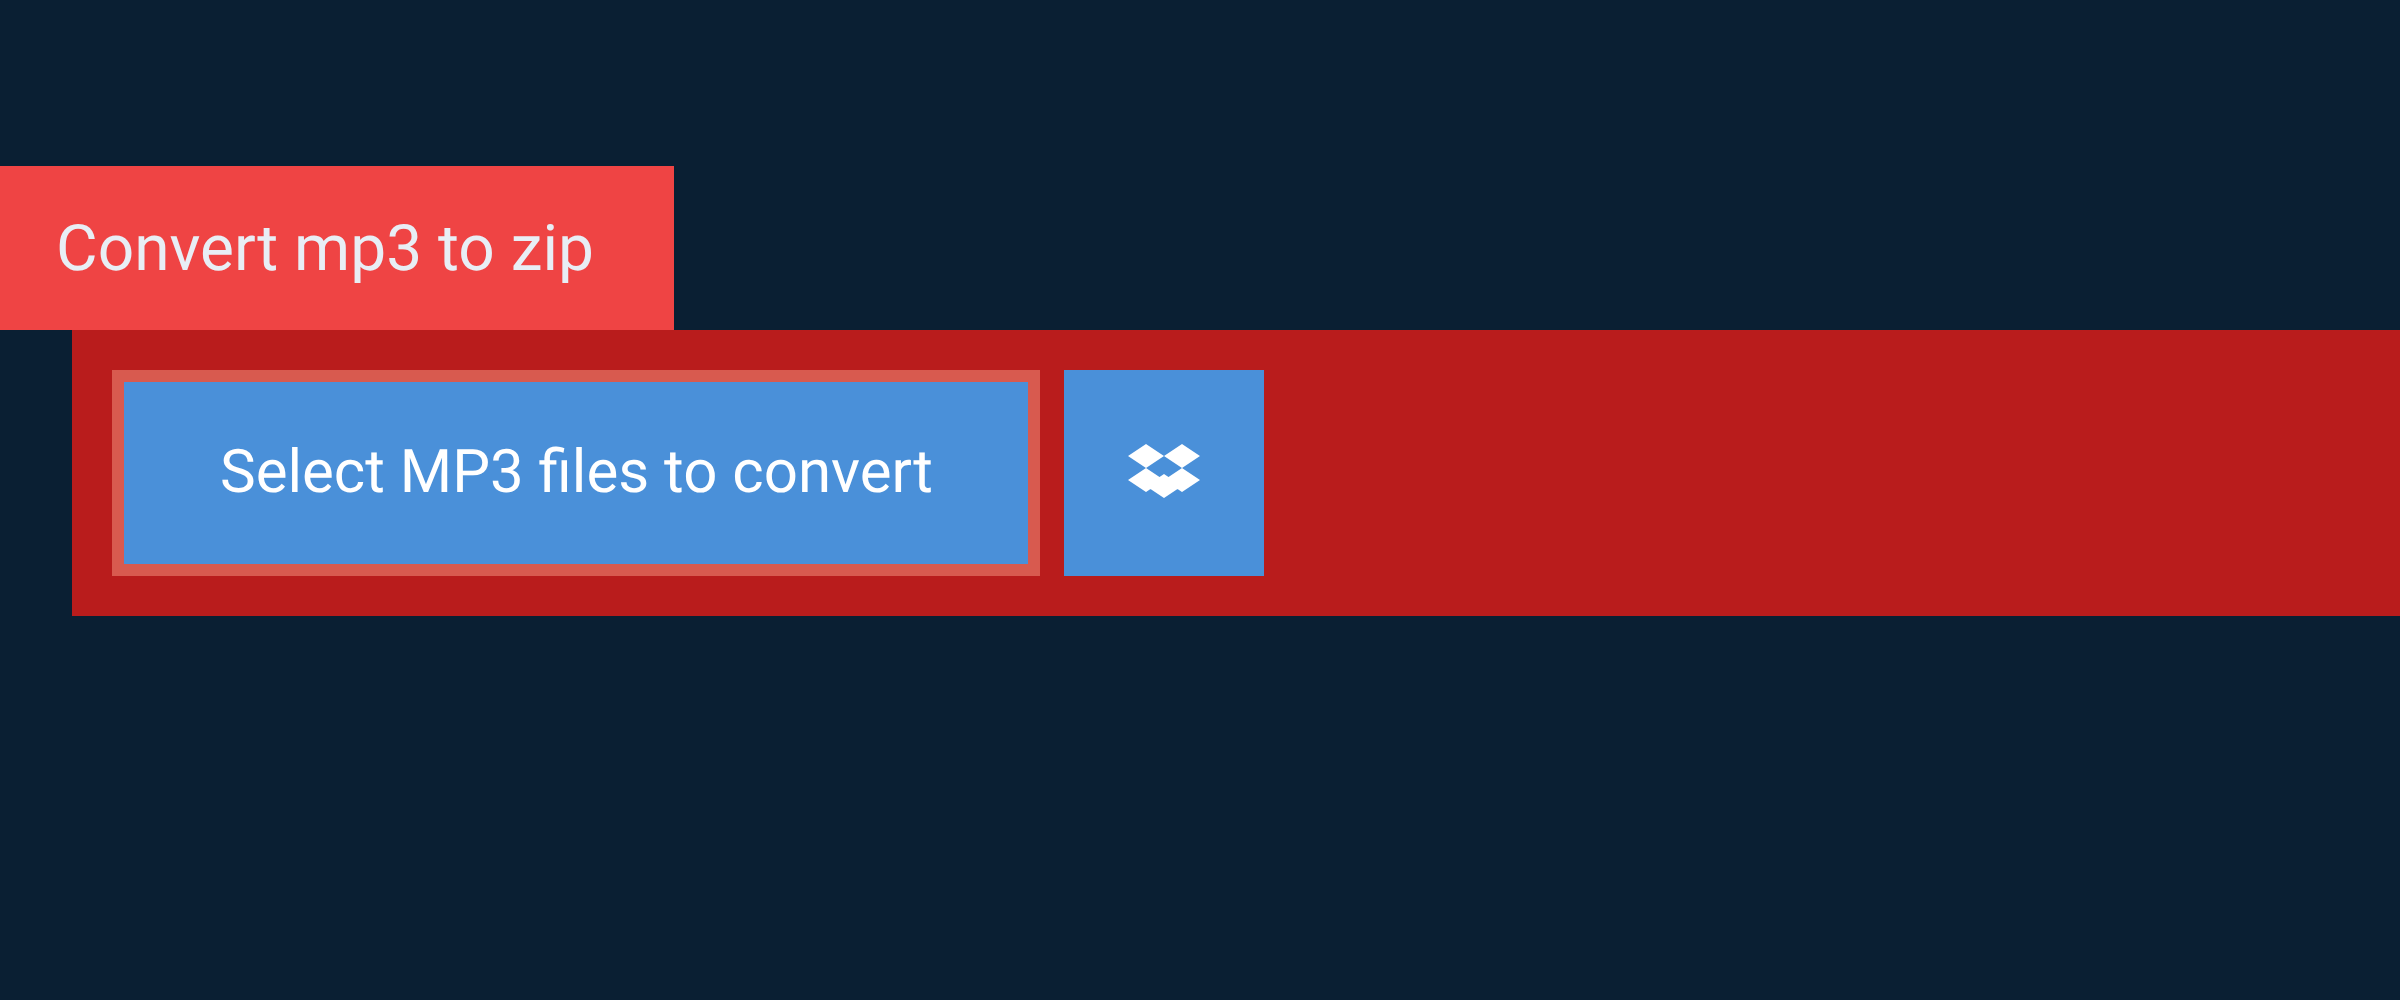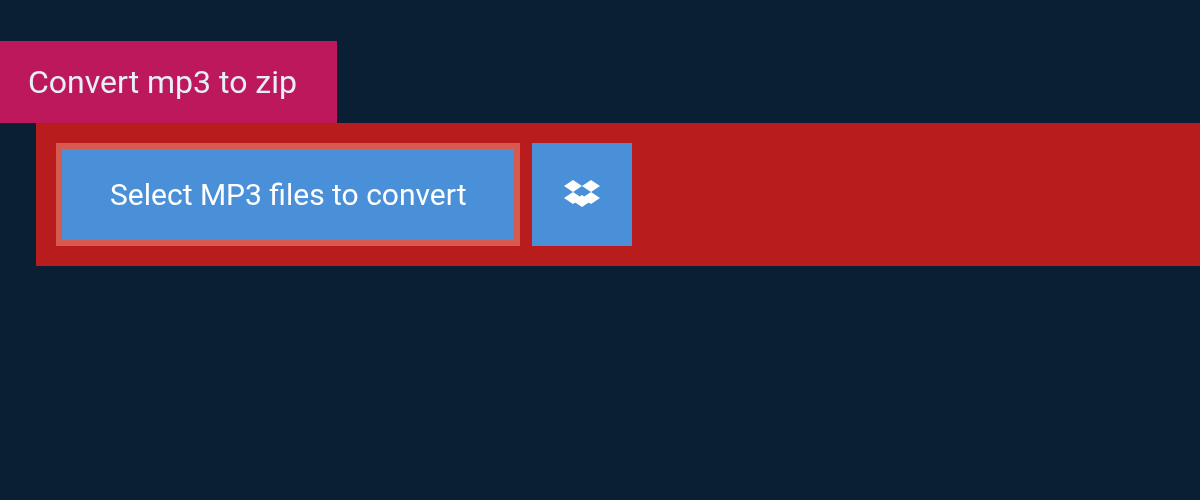--- a/index.html
+++ b/index.html
@@ -8,24 +8,24 @@
       box-sizing: border-box;
     }
     body {
       width: 1200px;
       height: 500px;
       background: #0a1f33;
       font-family: -apple-system, BlinkMacSystemFont, "Segoe UI", Roboto, sans-serif;
       overflow: hidden;
     }
     .tab-header {
-      background: #be185d;
+      background: #ef4444;
       display: inline-block;
       padding: 22px 40px 22px 28px;
-      margin-top: 41px;
+      margin-top: 83px;
     }
     .tab-title {
       color: #e8eef5;
       font-size: 32px;
       font-weight: 400;
     }
     .content-panel {
       background: #b91c1c;
       padding: 20px;
       width: 100%;

